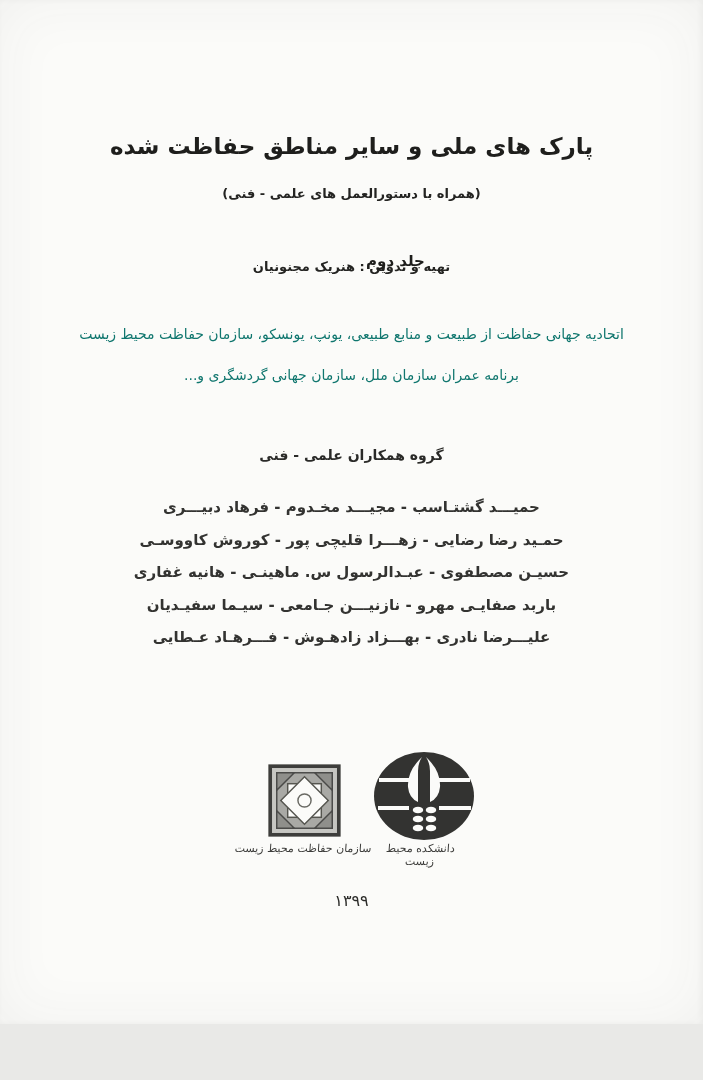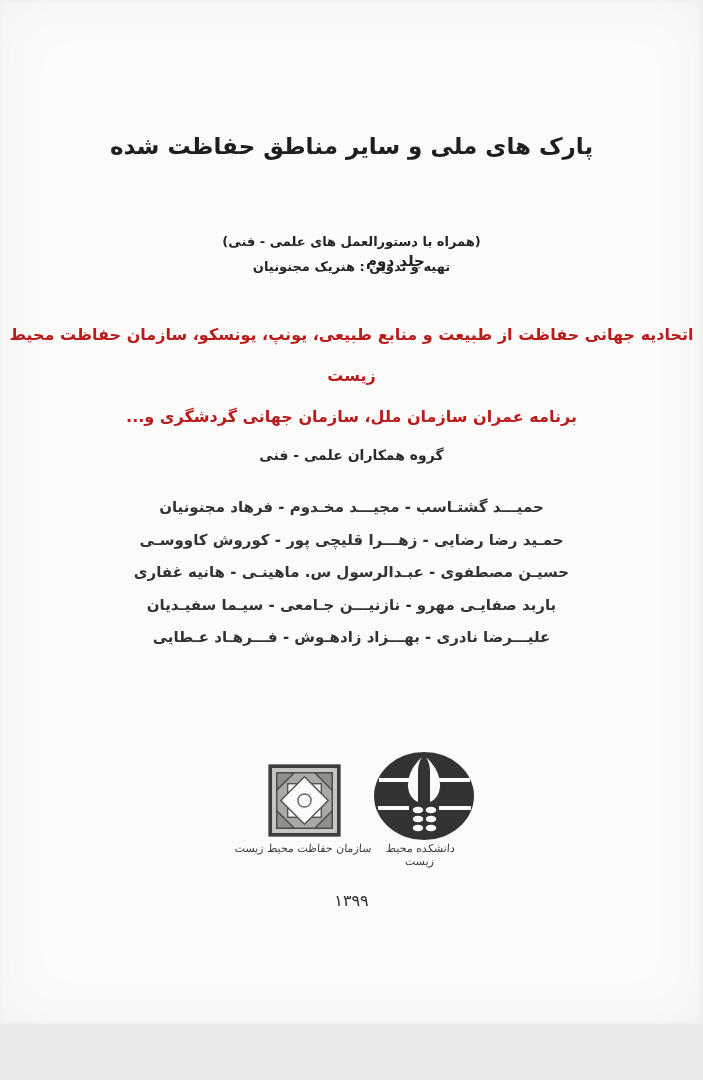--- a/index.html
+++ b/index.html
@@ -9,24 +9,24 @@
     margin:0 auto;
     background:#fbfbf9;
     box-shadow:inset 0 0 60px rgba(60,60,55,0.05), inset -2px 0 6px rgba(0,0,0,0.04);
     font-family:"DejaVu Sans", sans-serif;
     direction:rtl;
     color:#1e1e1c;
     overflow:hidden;
   }
   .abs{position:absolute;left:0;width:703px;text-align:center;}
   .book-title{top:133px;font-size:23px;font-weight:700;letter-spacing:0;}
-  .book-subtitle{top:186px;font-size:13px;font-weight:700;color:#242422;margin-top:48px;}
+  .book-subtitle{top:186px;font-size:13px;font-weight:700;color:#242422;}
   .byline{top:215px;font-size:13px;font-weight:700;color:#242422;margin-top:44px;}
   .volume{top:252px;font-size:15px;font-weight:700;margin-left:44px;}
-  .intro{top:314px;font-size:16px;font-weight:700;line-height:41px;color:#b91c1c;}
+  .intro{top:314px;font-size:14px;font-weight:400;line-height:41px;color:#0f766e;}
   .collab-heading{top:447px;font-size:14px;font-weight:600;color:#2a2a28;}
   .collab-list{top:491px;font-size:15px;font-weight:600;line-height:32.5px;color:#333331;letter-spacing:0.3px;}
   .emblem{position:absolute;}
   .emblem.college{left:268px;top:763px;}
   .emblem.doe{left:373px;top:751px;}
   .caption{position:absolute;font-size:11px;color:#3c3c3a;text-align:center;transform:skewX(-4deg);}
   .caption.left-cap{left:233px;top:842px;width:140px;}
   .caption.right-cap{left:376px;top:842px;width:88px;}
   .year{top:891px;font-size:16px;font-weight:500;letter-spacing:2px;color:#2b2b29;}
 </style>
@@ -44,21 +44,21 @@
   <div class="abs volume">جلد دوم</div>
 
   <div class="abs intro">
     <div>اتحادیه جهانی حفاظت از طبیعت و منابع طبیعی، یونپ، یونسکو، سازمان حفاظت محیط زیست</div>
     <div>برنامه عمران سازمان ملل، سازمان جهانی گردشگری و...</div>
   </div>
 
   <div class="abs collab-heading">گروه همکاران علمی - فنی</div>
 
   <div class="abs collab-list">
-    <div>حمیـــد گشتـاسب - مجیـــد مخـدوم - فرهاد مجنونیان</div>
+    <div>حمیـــد گشتـاسب - مجیـــد مخـدوم - فرهاد دبیـــری</div>
     <div>حمـید رضا رضایی - زهـــرا قلیچی پور - کوروش کاووسـی</div>
     <div>حسیـن مصطفوی - عبـدالرسول س. ماهینـی - هانیه غفاری</div>
     <div>باربد صفایـی مهرو - نازنیـــن جـامعی - سیـما سفیـدیان</div>
     <div>علیـــرضا نادری - بهـــزاد زادهـوش - فـــرهـاد عـطایی</div>
   </div>
 
   <div class="emblem college">
     <svg width="73" height="75" viewBox="0 0 100 100" aria-hidden="true">
       <rect x="3" y="3" width="94" height="94" fill="#c6c6c2" stroke="#3d3d3b" stroke-width="5"></rect>
       <rect x="12" y="12" width="76" height="76" fill="#a9a9a5" stroke="#4a4a48" stroke-width="2"></rect>

